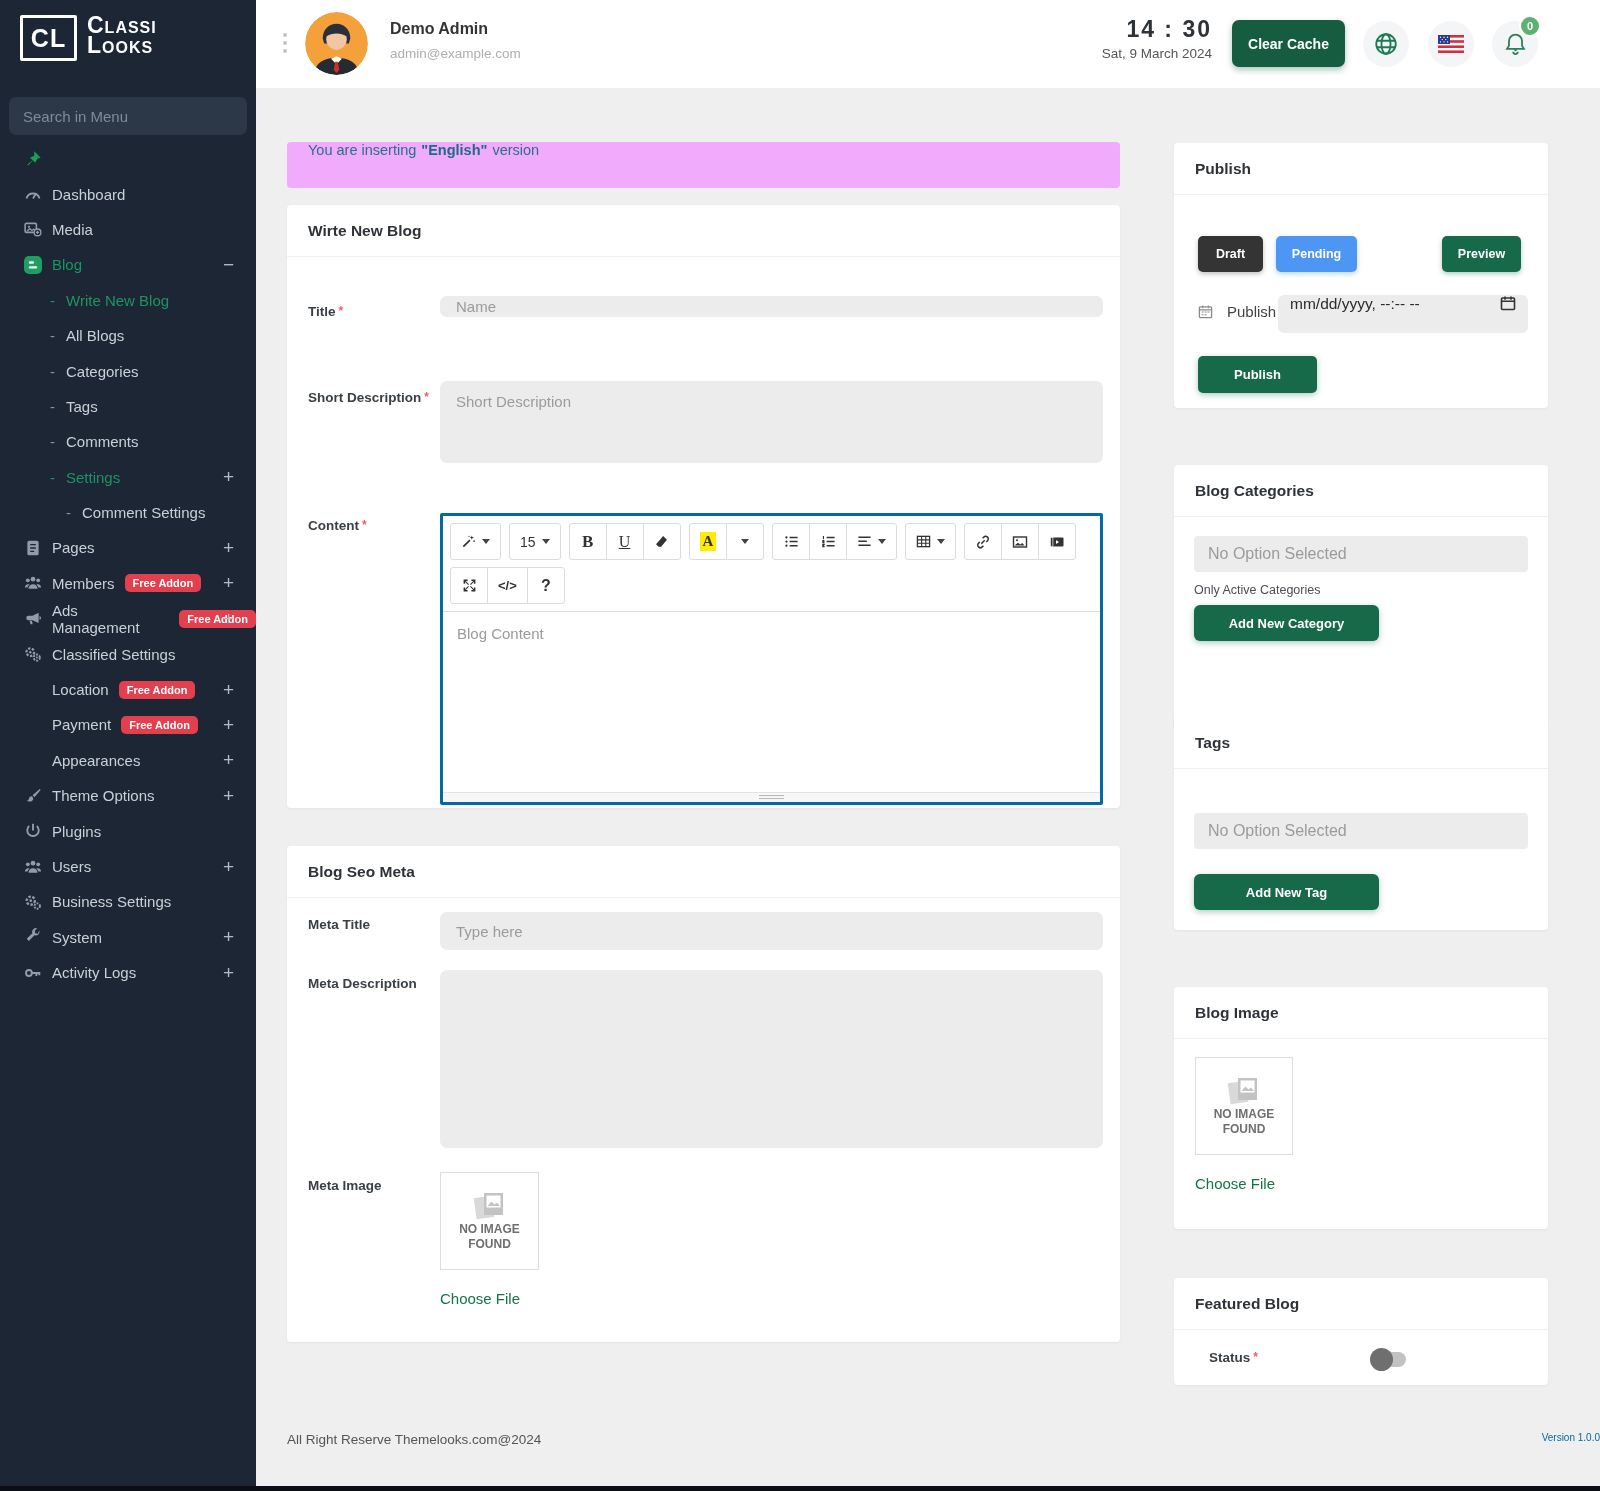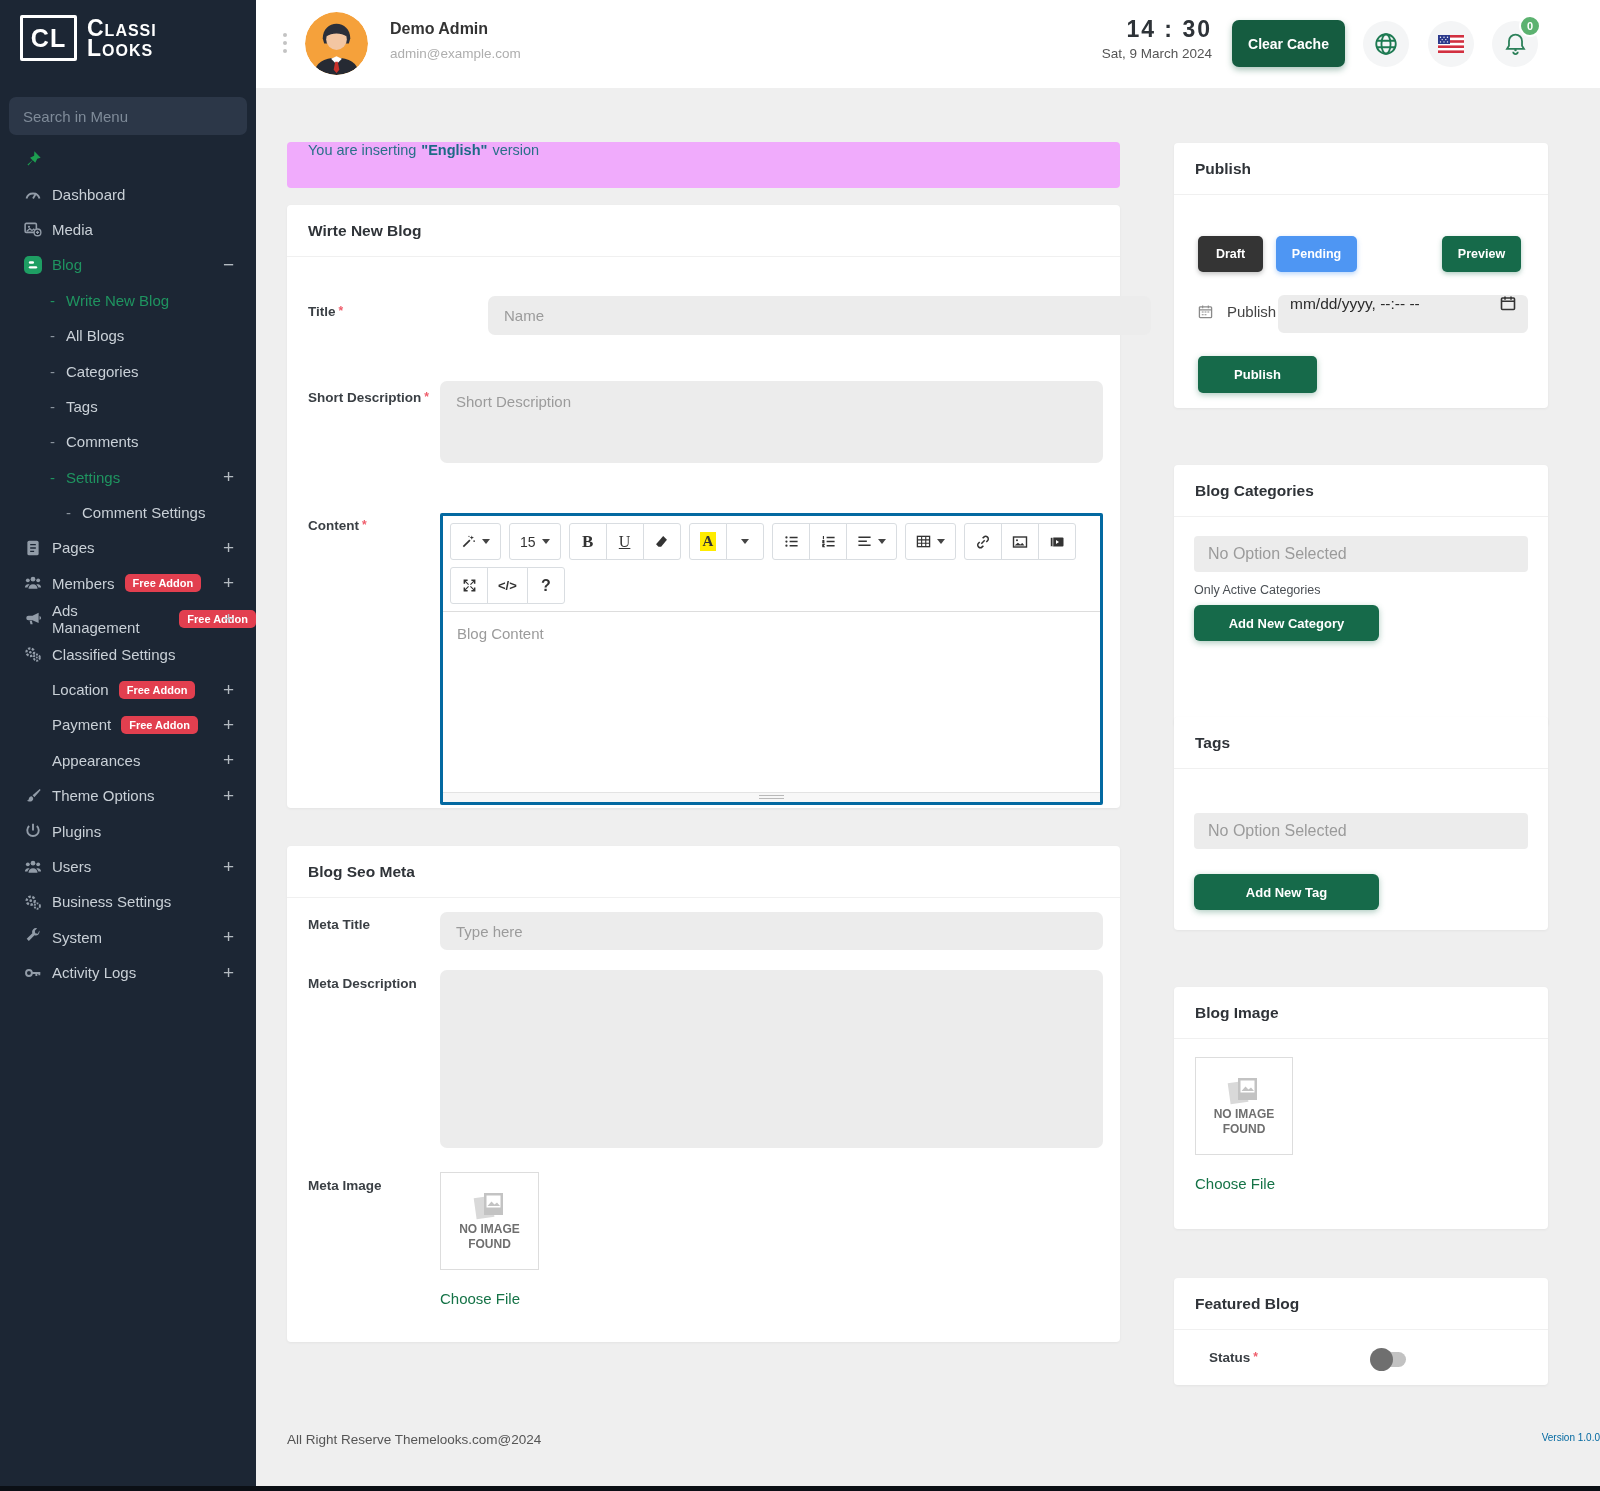--- a/index.html
+++ b/index.html
@@ -1,21 +1,21 @@
 <!DOCTYPE html>
 <html><head>
 <meta charset="utf-8">
 <style>
   *{box-sizing:border-box;margin:0;padding:0}
   body{margin:0;font-family:"Liberation Sans",sans-serif;background:#e8e8e8}
   .app{position:relative;width:1600px;height:1491px;background:#efefef;overflow:hidden}
 
   
   .sidebar{position:absolute;left:0;top:0;width:256px;height:100%;background:#1c2634;z-index:5}
-  .logo{position:absolute;left:20px;top:15px;display:flex;align-items:center}
+  .logo{position:absolute;left:20px;top:15px;display:flex;align-items:flex-start}
   .logo-box{width:57px;height:46px;border:3px solid #fff;border-radius:2px;color:#fff;
             font-weight:bold;font-size:25px;display:flex;align-items:center;justify-content:center;letter-spacing:1px}
   .logo-name{margin-left:10px;color:#fff;font-variant:small-caps;font-weight:bold;line-height:20px;
              font-size:23px;letter-spacing:1px}
   .srch{position:absolute;left:9px;top:97px;width:238px;height:38px;background:#2c3748;border:none;
         border-radius:7px;color:#8b96a3;font-size:15px;padding:0 14px;font-family:"Liberation Sans",sans-serif}
   .srch::placeholder{color:#7f8b99}
   .nav{position:absolute;left:0;top:141px;right:0}
   .r{height:35.4px;display:flex;align-items:center;font-size:15px;color:#c9d0d7;position:relative;cursor:pointer}
   .r .ni{width:19px;height:19px;margin-left:23px;margin-right:10px;flex:none;color:#929ca8;
@@ -407,21 +407,21 @@
     <b>"English"</b>
     <span>version</span>
   </div>
 
   <section class="card card-blog">
     <div class="card-h">Wirte New Blog</div>
 
     <div class="flabel" style="top:99px">
       <span>Title</span><span class="req">*</span>
     </div>
-    <input class="ginput" style="position: absolute; left: 153px; top: 91px; width: 663px; height: 39px; margin-left: 48px;" placeholder="Name">
+    <input class="ginput" style="position: absolute; left: 153px; top: 91px; width: 663px; height: 21px;" placeholder="Name">
 
     <div class="flabel" style="top:185px">
       <span>Short Description</span><span class="req">*</span>
     </div>
     <textarea class="ginput" style="position: absolute; left: 153px; top: 176px; width: 663px; height: 82px;" placeholder="Short Description"></textarea>
 
     <div class="flabel" style="top:313px">
       <span>Content</span><span class="req">*</span>
     </div>
 

